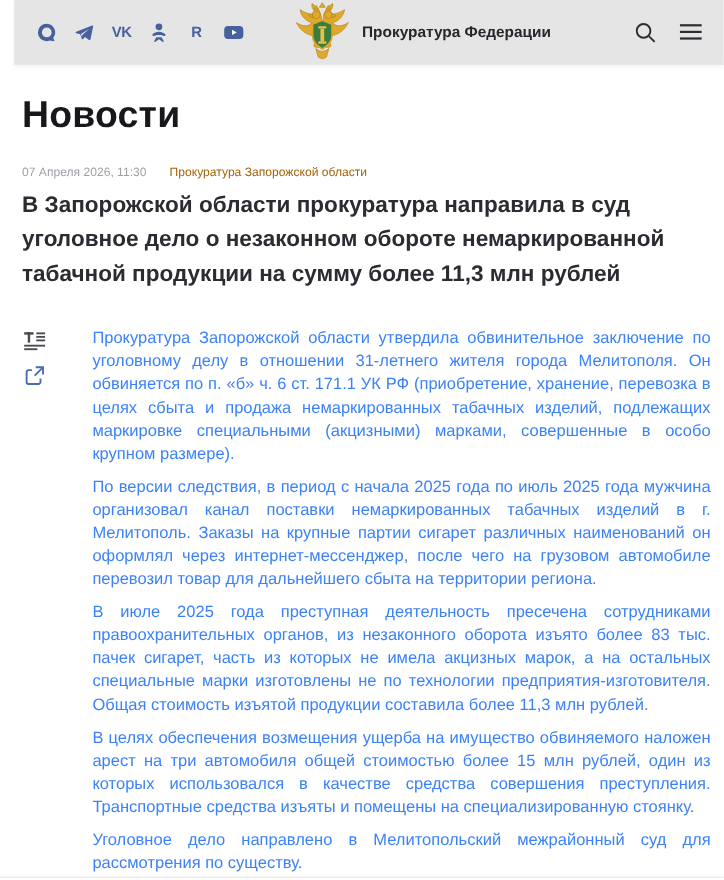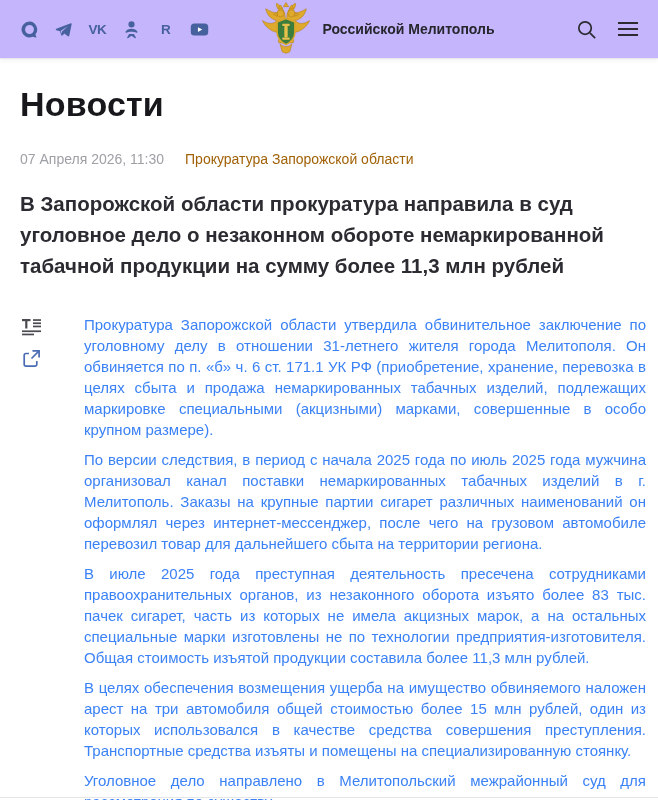--- a/index.html
+++ b/index.html
@@ -11,21 +11,22 @@
     position: relative;
   }
 
   
   .site-header {
     height: 59px;
     display: flex; align-items: center; justify-content: space-between;
     padding: 0 20px;
     border-bottom: 1px solid #e9e9ec;
     box-shadow: 0 2px 4px rgba(0,0,0,.05);
-    background: #c4b5fd;
+    background: #e5e5e5;
+    margin-left: 13px;
   }
   .social-row { display: flex; align-items: center; gap: 15px; }
   .social-link { display: inline-flex; align-items: center; justify-content: center;
     width: 19px; height: 19px; cursor: pointer; text-decoration: none; }
   .social-glyph {
     color: #47619e; font-weight: 700; font-size: 13.5px; letter-spacing: -.5px;
     font-family: "Liberation Sans", sans-serif;
   }
   .logo-block { display: flex; align-items: center; gap: 9px; margin-right: 30px; }
   .org-name { font-weight: 700; font-size: 14px; line-height: 19px; color: #26262c; }
@@ -35,25 +36,25 @@
 
   
   .page { padding: 0 12px 0 20px; }
   .page-title {
     margin-top: 26px;
     font-size: 34px; font-weight: 700; color: #18181c; letter-spacing: .2px;
   }
   .meta-row {
     margin-top: 27px;
     display: flex; align-items: baseline; gap: 21px;
-    font-size: 14px; color: #9ea0a6;
+    font-size: 11px; color: #9ea0a6;
   }
   .meta-source { color: #a16207; text-decoration: none; cursor: pointer; }
   .article-title {
-    margin-top: 21px;
+    margin-top: 8px;
     font-size: 20.5px; line-height: 31px; font-weight: 700; color: #2b2b31;
     max-width: 626px;
   }
 
   .article-row { display: flex; margin-top: 33px; }
   .article-tools { width: 64px; flex: 0 0 64px; display: flex; flex-direction: column;
     gap: 9px; padding-top: 2px; }
   .tool-btn { background: none; border: 0; cursor: pointer; width: 22px; height: 22px;
     display: inline-flex; align-items: center; justify-content: center; padding: 0; }
 
@@ -126,21 +127,21 @@
         </g>
         <path d="M32 19.5 l10.5 4.2 v12.3 q0 8.5 -10.5 14.5 q-10.5 -6 -10.5 -14.5 v-12.3 z" fill="#3c7d3e" stroke="#d9a62a" stroke-width="1.8"></path>
         <g fill="#e8c14a">
           <rect x="30" y="28.5" width="4" height="13.5" rx="1"></rect>
           <rect x="27.5" y="25.8" width="9" height="2.6" rx="1.2"></rect>
           <rect x="27.5" y="42.2" width="9" height="2.6" rx="1.2"></rect>
         </g>
       </svg>
     </span>
     <div class="org-name">
-      <div>Российской Мелитополь</div>
+      <div>Прокуратура Федерации</div>
     </div>
   </div>
 
   <div class="header-actions">
     <button class="icon-btn" aria-label="search">
       <svg width="23" height="23" viewBox="0 0 24 24" fill="none" stroke="#2c2c32" stroke-width="1.8">
         <circle cx="10.5" cy="10.5" r="6.5"></circle>
         <line x1="15.5" y1="15.5" x2="21" y2="21"></line>
       </svg>
     </button>

